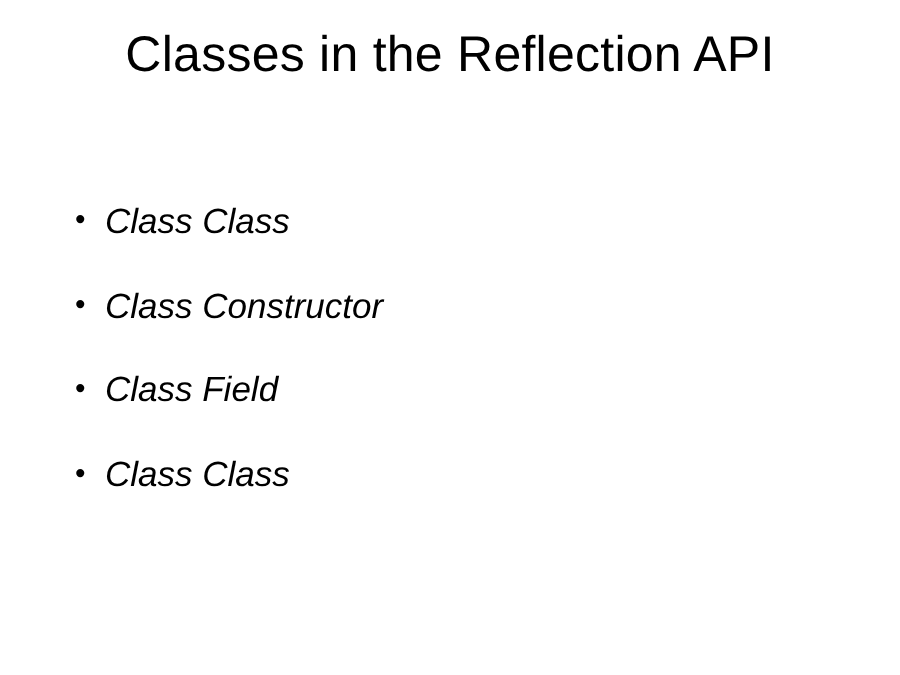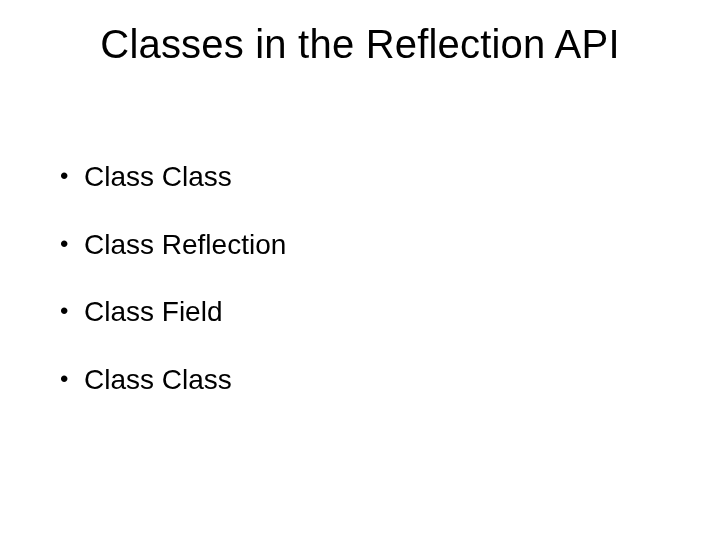--- a/index.html
+++ b/index.html
@@ -43,36 +43,37 @@
   }
   .dot {
     width: 24px;
     flex: 0 0 24px;
     text-align: left;
     font-size: 24px;
     line-height: 1.35;
   }
   .bullet-text {
     flex: 1 1 auto;
+    font-style: italic;
   }
 </style>
 </head>
 <body>
 
 <div class="slide">
   <div class="title">Classes in the Reflection API</div>
 
   <div class="bullets">
     <div class="bullet">
       <span class="dot">•</span>
       <span class="bullet-text">Class Class</span>
     </div>
     <div class="bullet">
       <span class="dot">•</span>
-      <span class="bullet-text">Class Reflection</span>
+      <span class="bullet-text">Class Constructor</span>
     </div>
     <div class="bullet">
       <span class="dot">•</span>
       <span class="bullet-text">Class Field</span>
     </div>
     <div class="bullet">
       <span class="dot">•</span>
       <span class="bullet-text">Class Class</span>
     </div>
   </div>

